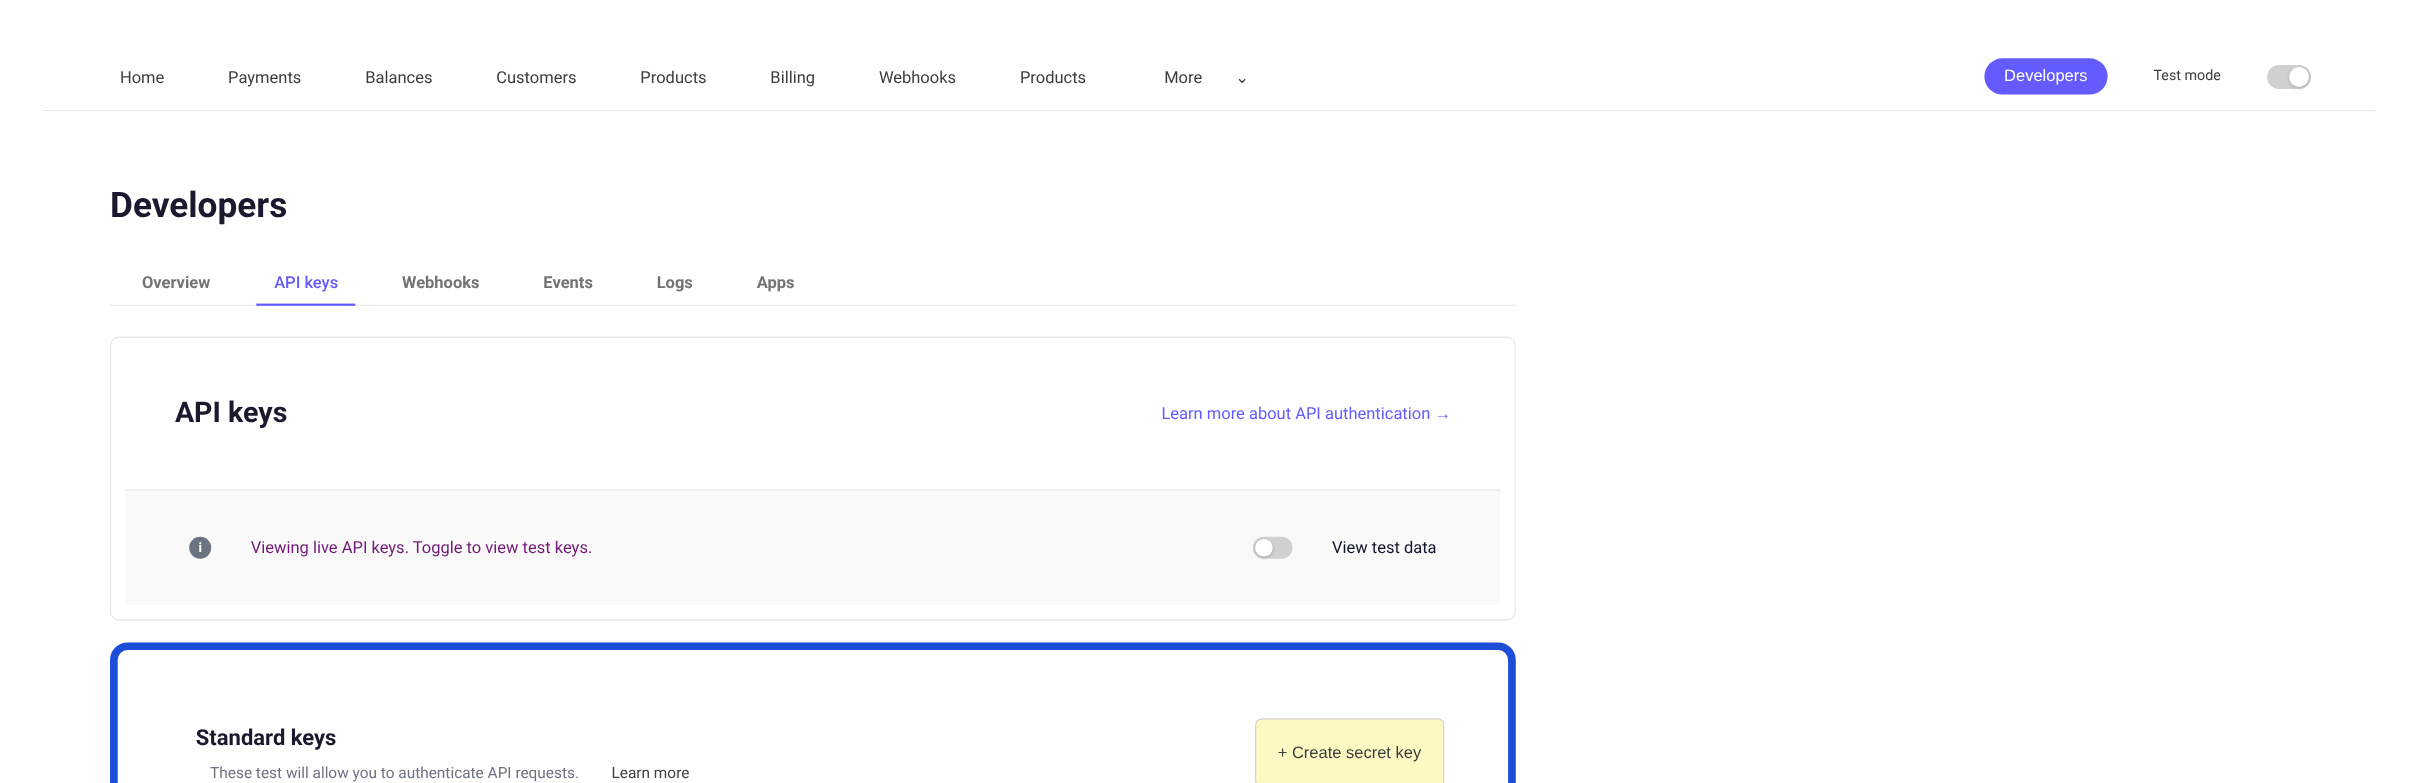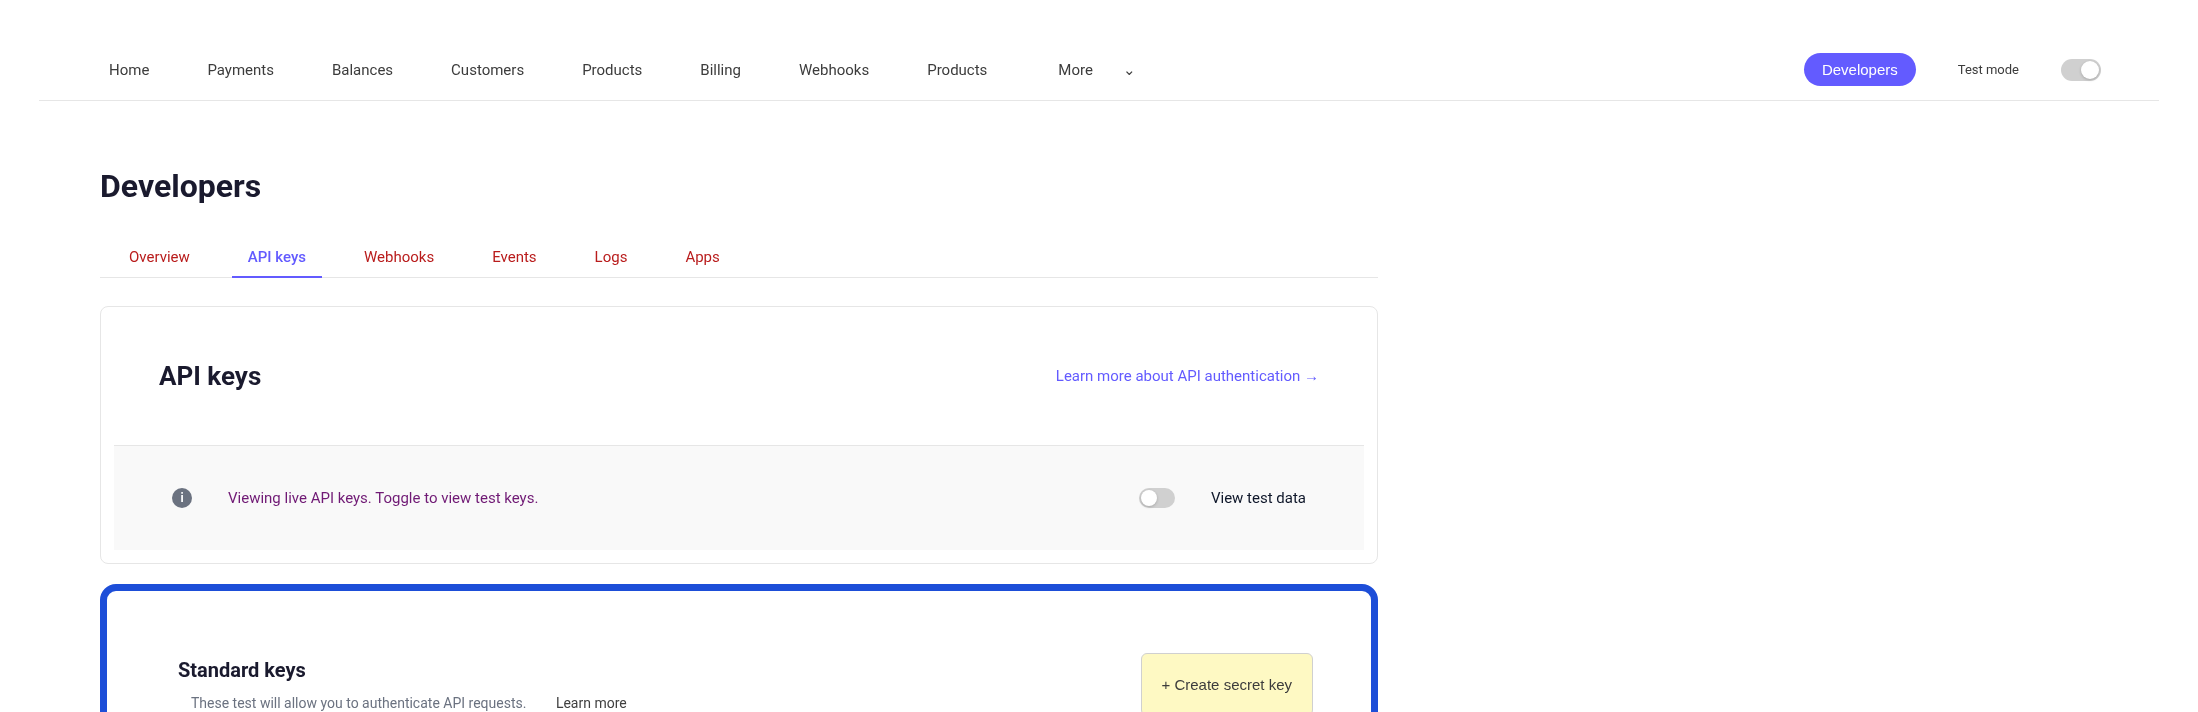--- a/index.html
+++ b/index.html
@@ -107,25 +107,25 @@
     .sub-tabs {
       display: flex;
       gap: 0;
       border-bottom: 1px solid #e6e6e6;
       margin-bottom: 28px;
     }
 
     .sub-tab {
       padding: 10px 16px;
       font-size: 15px;
-      color: #b91c1c;
+      color: #737373;
       cursor: pointer;
       border-bottom: 2px solid transparent;
       margin-bottom: -1px;
-      font-weight: 400;
+      font-weight: 700;
     }
 
     .sub-tab.active {
       color: #635bff;
       border-bottom: 2px solid #635bff;
       font-weight: 500;
     }
 
     
     .card {

